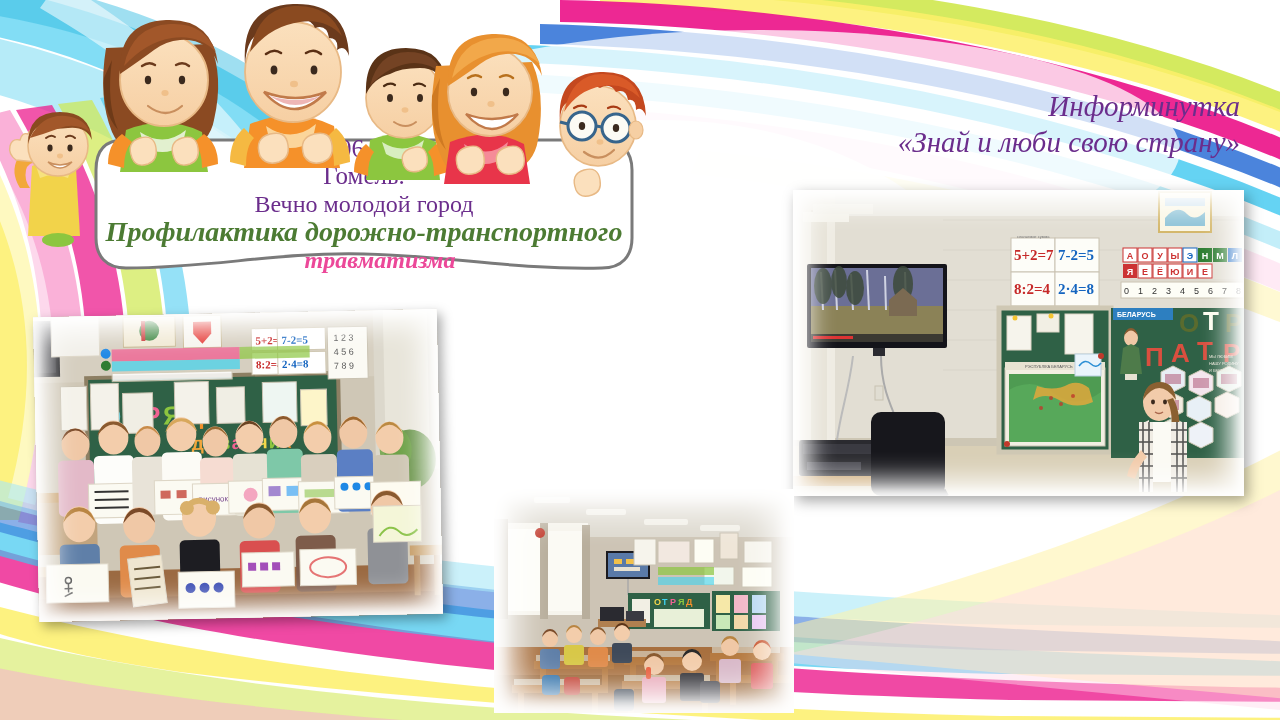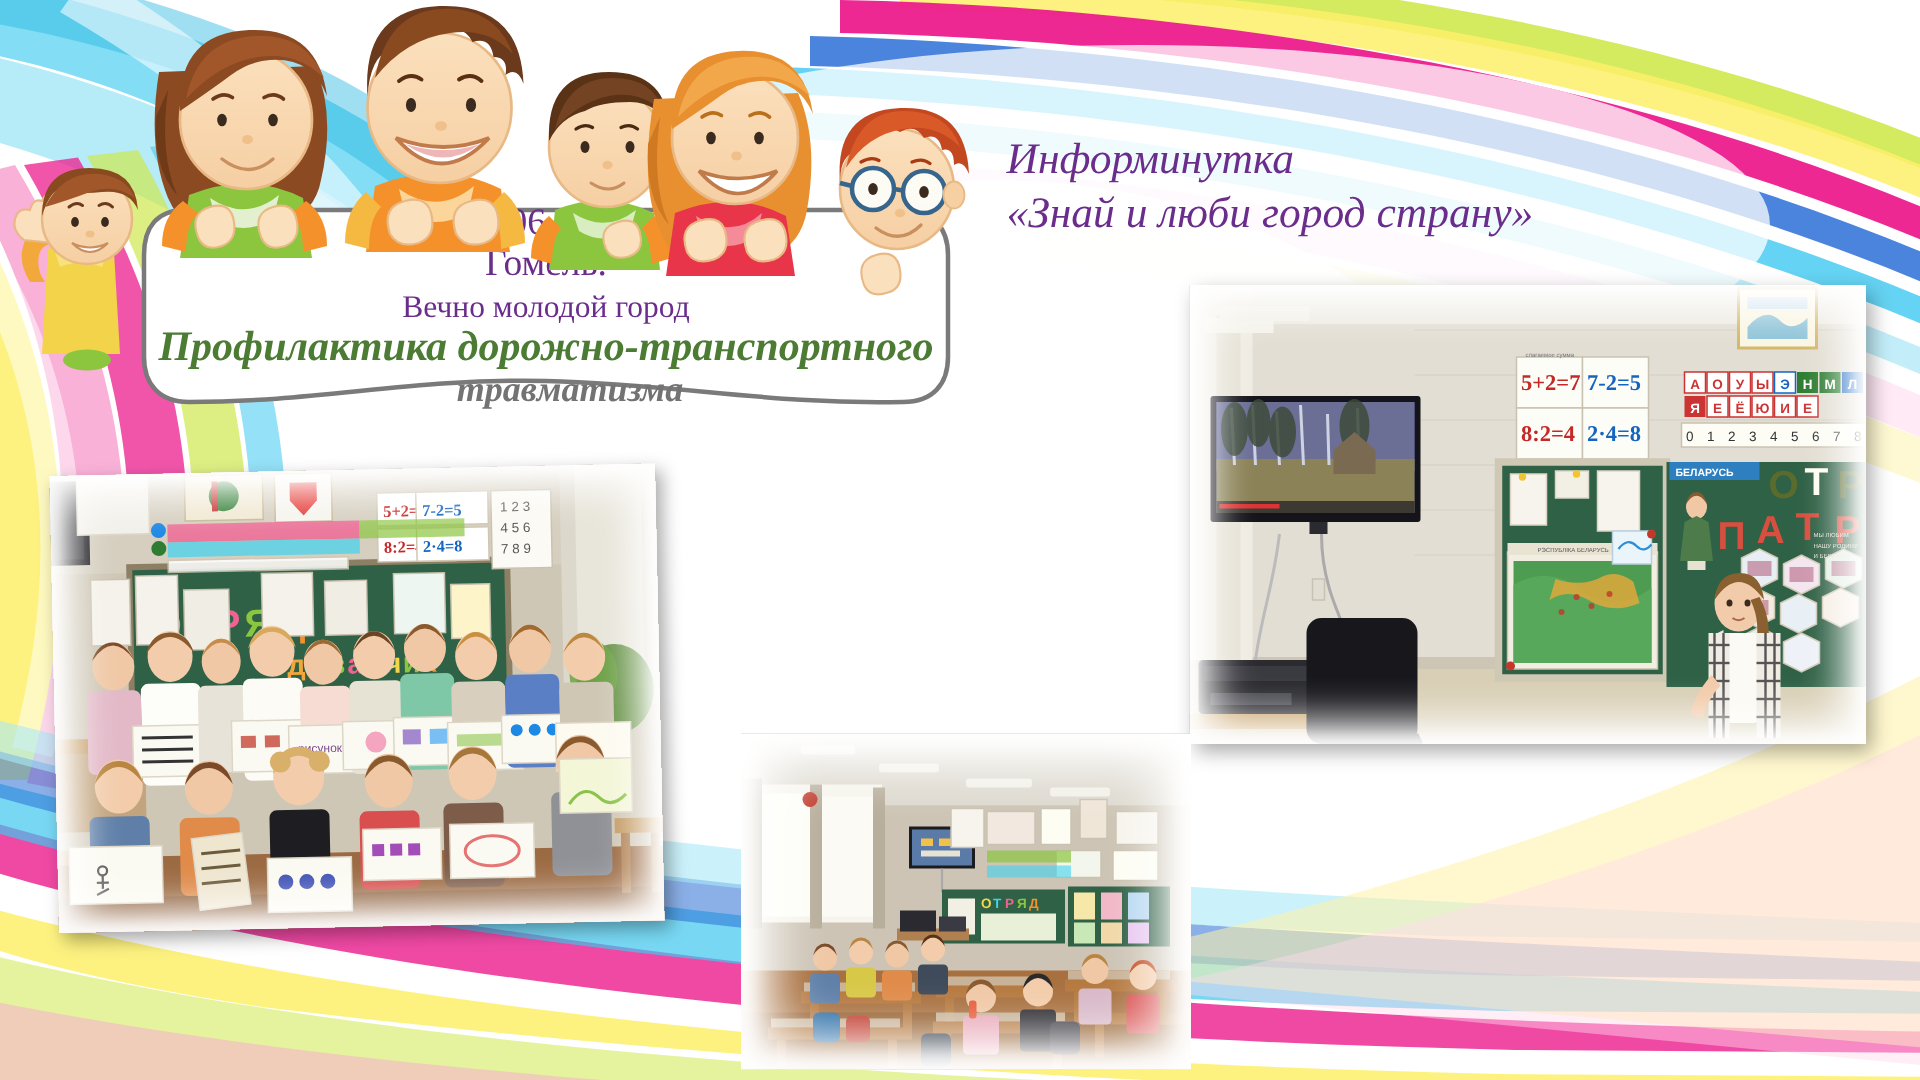--- a/index.html
+++ b/index.html
@@ -49,26 +49,26 @@
   
   #banner{position:absolute;left:94px;top:134px;width:540px;height:150px;z-index:55;}
   #banner svg{position:absolute;inset:0;}
   #banner .txt{
     position:absolute;left:0;top:0;width:540px;height:150px;
     display:flex;flex-direction:column;align-items:center;justify-content:flex-start;
     padding-top:1px;box-sizing:border-box;z-index:3;
   }
   .ln-date{font-size:25px;line-height:27px;color:#6B2D8C;letter-spacing:0px;}
   .ln-city{font-size:25px;line-height:28px;color:#6B2D8C;}
-  .ln-city2{font-size:21px;line-height:28px;color:#6B2D8C;}
+  .ln-city2{font-size:24px;line-height:28px;color:#6B2D8C;}
   .ln-green{font-size:28px;line-height:28px;color:#4C7B33;font-style:italic;font-weight:bold;}
-  .ln-green2{font-size:24px;line-height:28px;color:#737373;font-style:italic;font-weight:bold;margin-left:32px;}
+  .ln-green2{font-size:24px;line-height:28px;color:#ec4899;font-style:italic;font-weight:bold;margin-left:32px;}
 
   
-  #title{position:absolute;left:671px;top:88px;width:600px;text-align:left;z-index:50;}
+  #title{position:absolute;left:640px;top:88px;width:600px;text-align:right;z-index:50;}
   #title .t1{font-size:29px;line-height:36px;color:#6B2D8C;font-style:italic;}
   #title .t2{font-size:29px;line-height:36px;color:#6B2D8C;font-style:italic;}
 </style>
 </head>
 <body>
 
 <div id="slide">
 
   <div class="bg-layer">
     <svg viewBox="0 0 1280 720" preserveAspectRatio="none">
@@ -938,16 +938,16 @@
       <div class="ln-date">09.06.2025</div>
       <div class="ln-city">Гомель.</div>
       <div class="ln-city2">Вечно молодой город</div>
       <div class="ln-green">Профилактика  дорожно-транспортного</div>
       <div class="ln-green2">травматизма</div>
     </div>
   </div>
 
   <div id="title">
     <div class="t1">Информинутка</div>
-    <div class="t2">«Знай и люби город страну»</div>
+    <div class="t2">«Знай и люби свою страну»</div>
   </div>
 
 </div>
 
 </body></html>

